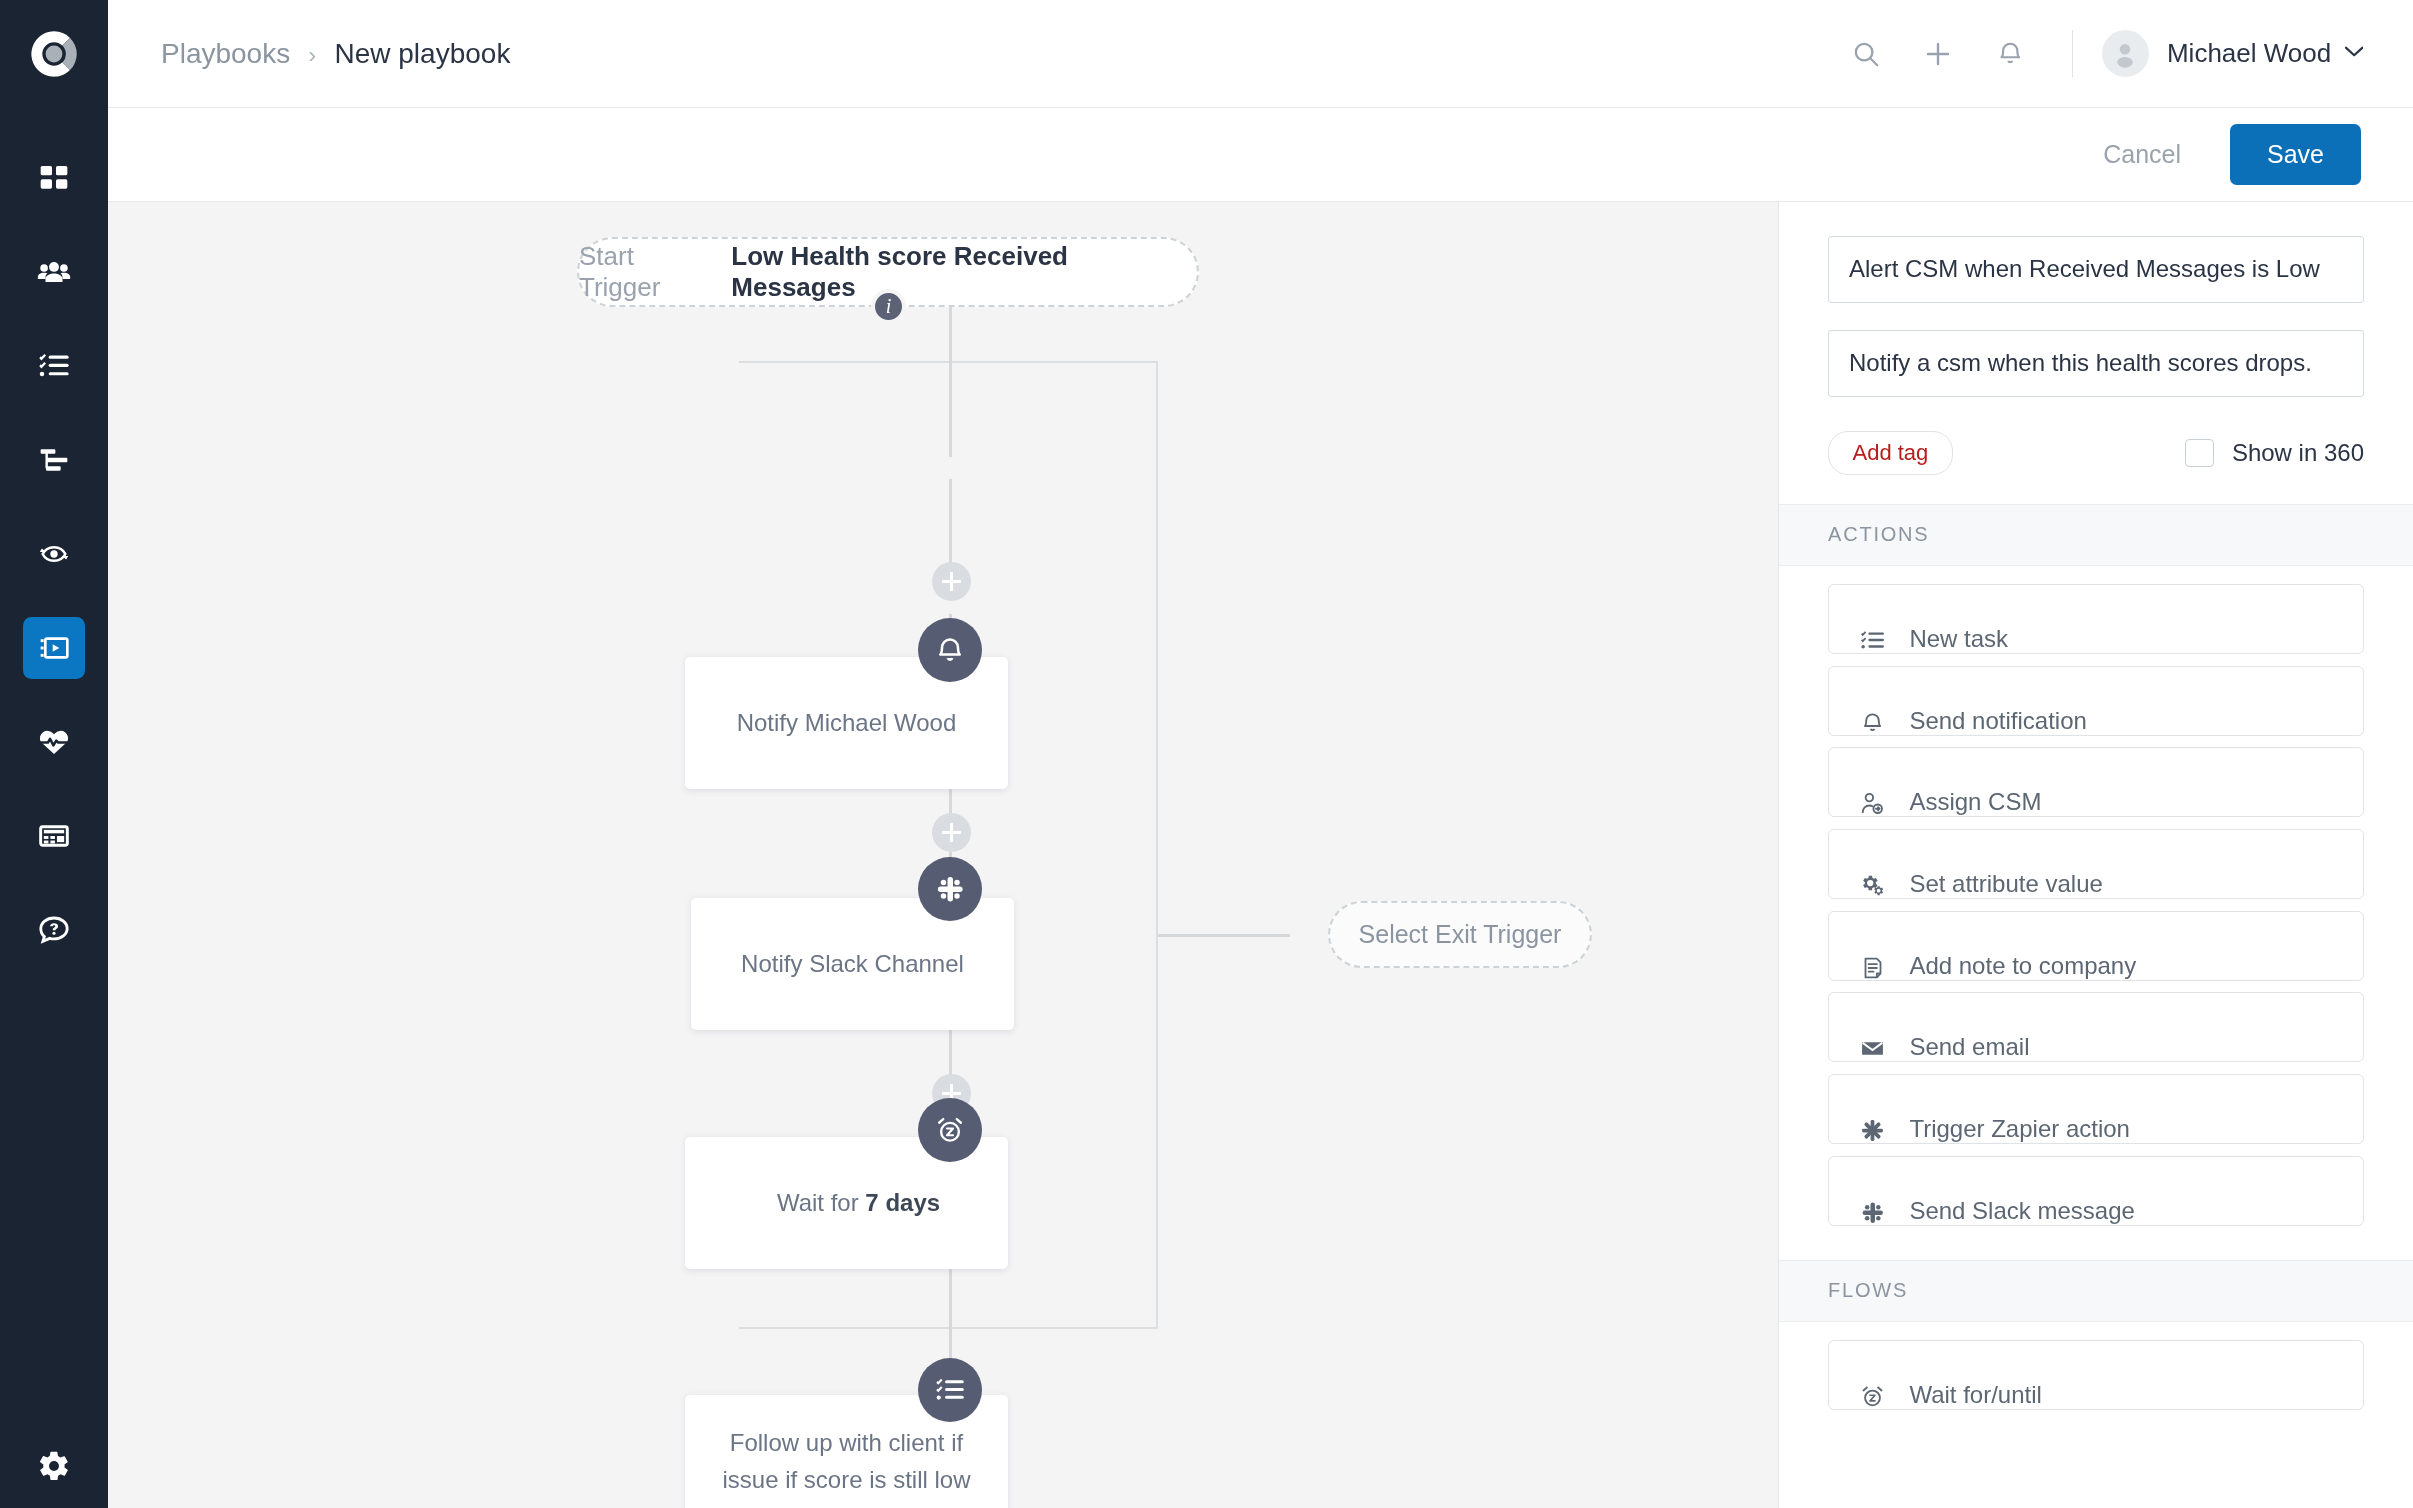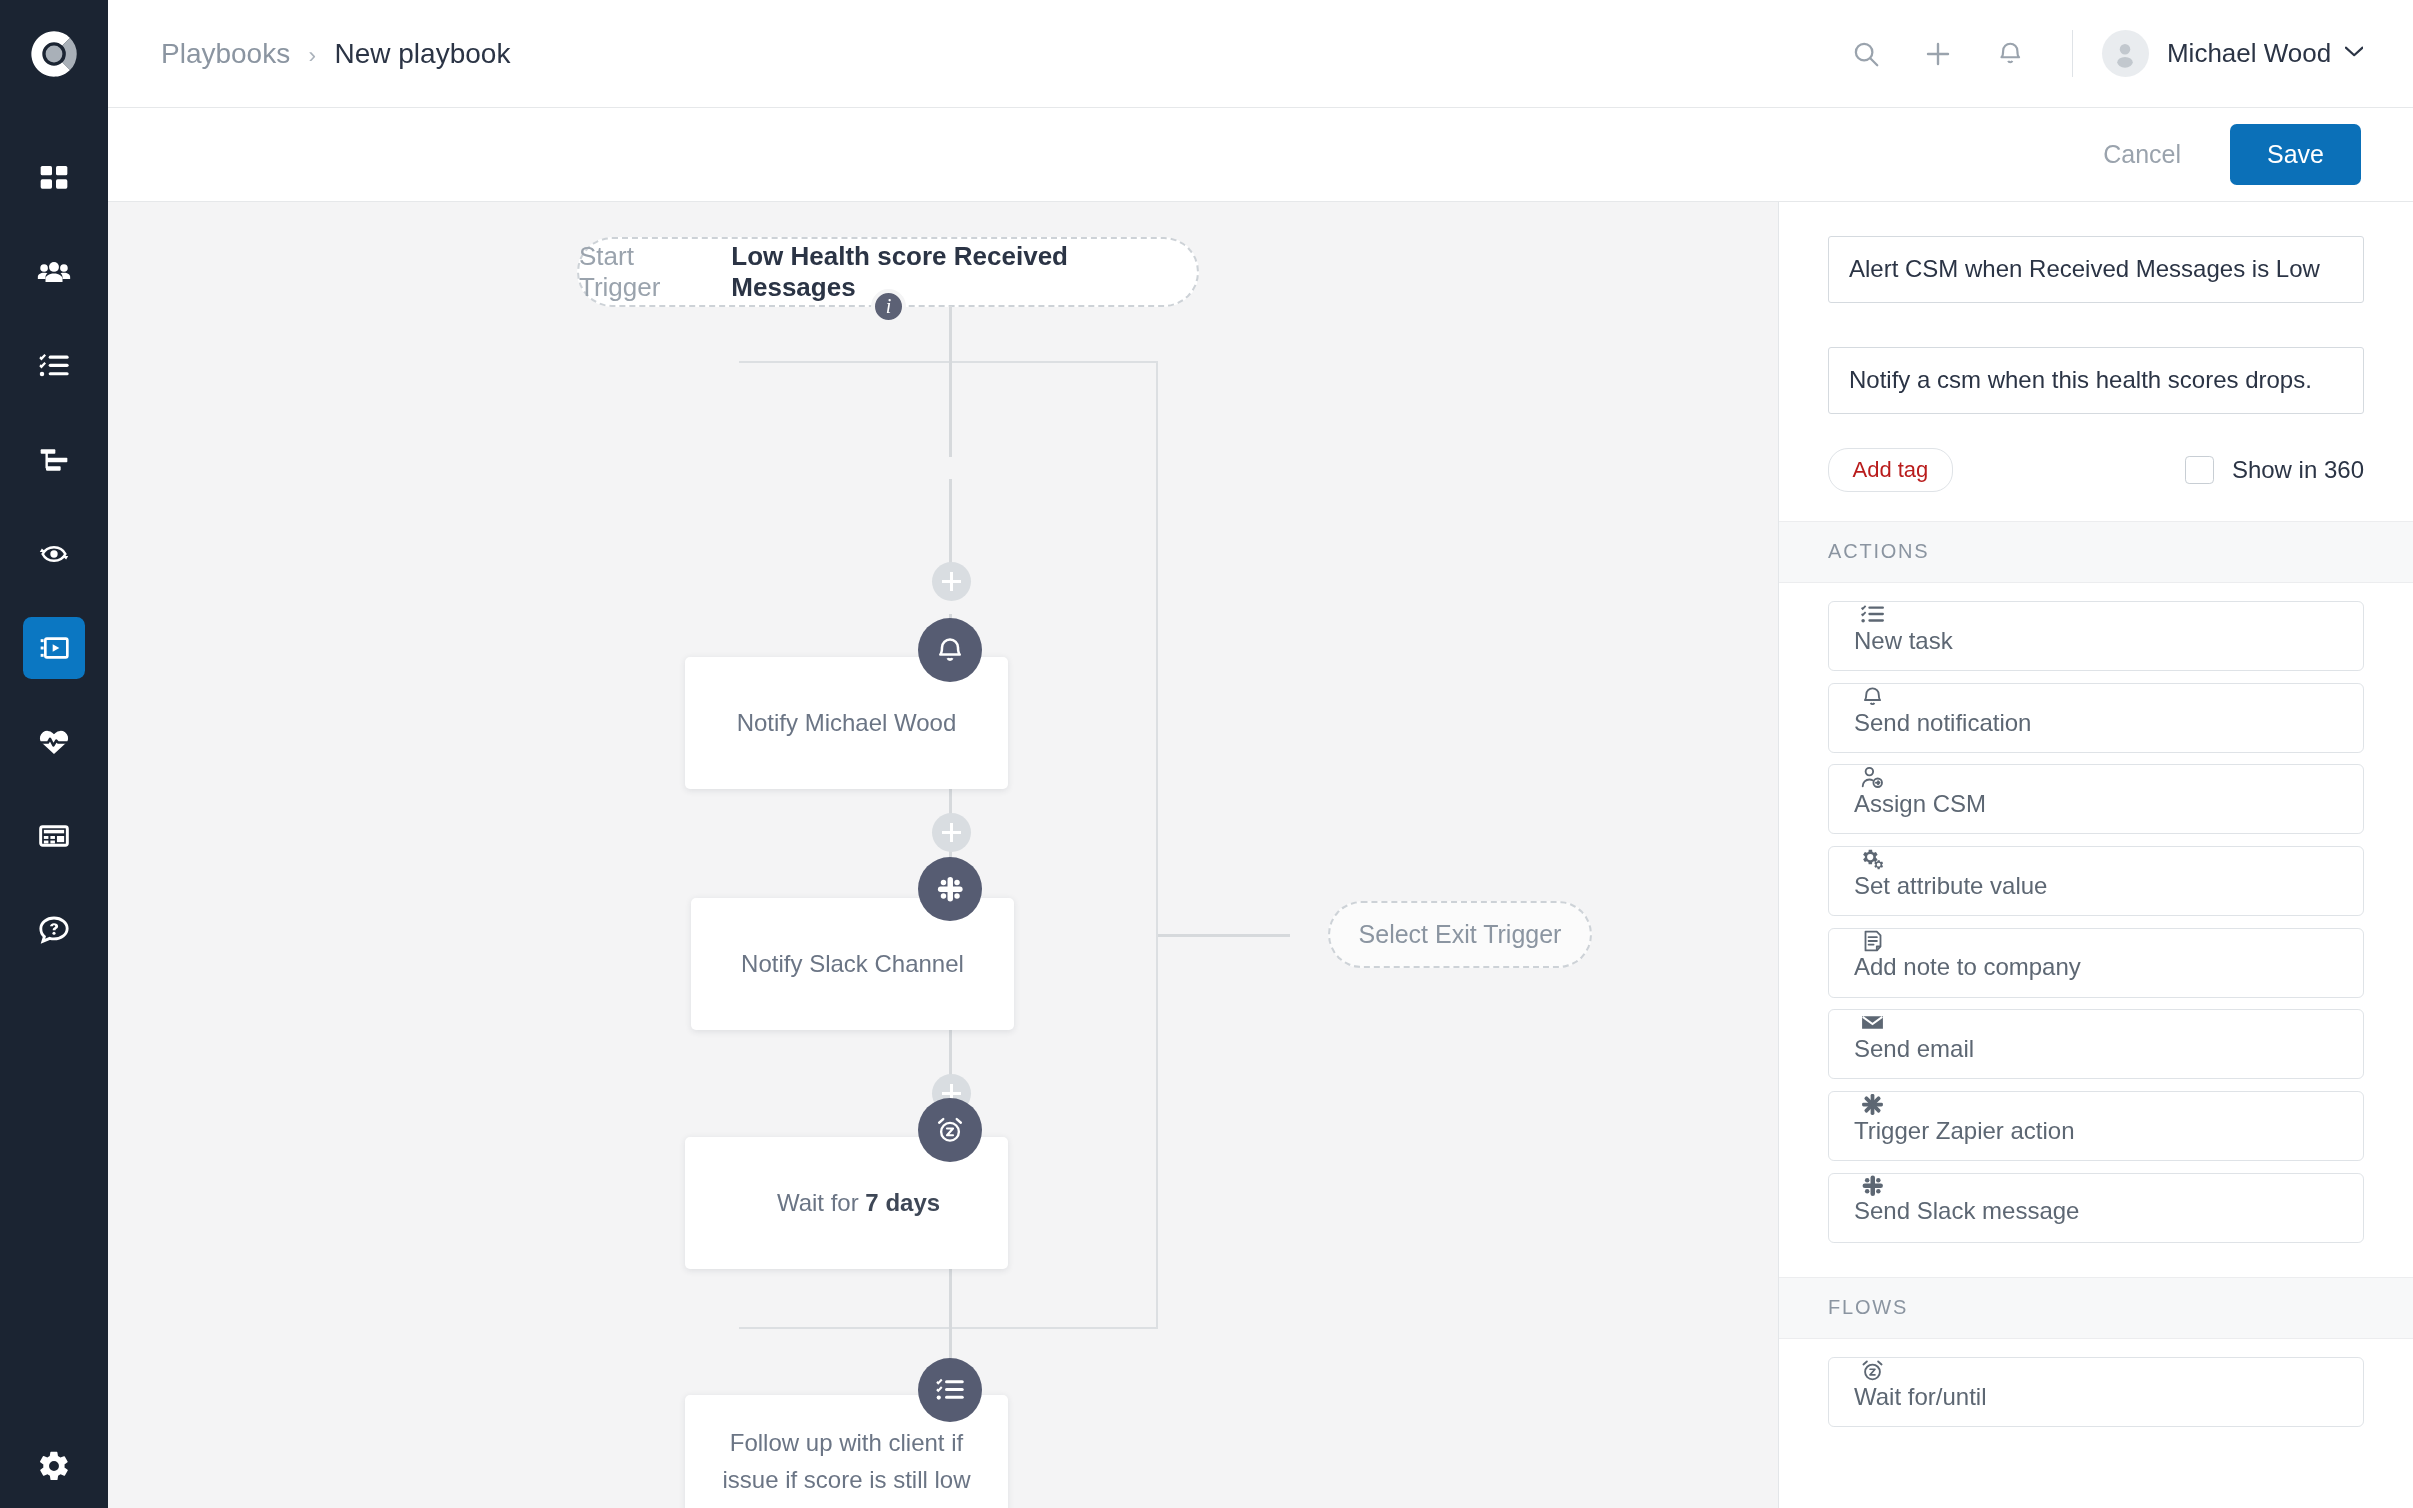--- a/index.html
+++ b/index.html
@@ -132,42 +132,42 @@
     position: absolute; left: 1778px; top: 202px;
     width: 635px; height: 1306px; background: #fff;
     border-left: 0.8px solid #e3e6e9; overflow: hidden;
   }
   .panel-top { padding: 34px 49px 28.5px 49px; }
   .field {
     width: 100%; border: 0.8px solid #d5dadf; border-radius: 3px;
     padding: 18.4px 20px; font-size: 24px; color: #2b3445;
     font-family: inherit; background: #fff; outline: none; display: block;
   }
-  .field + .field { margin-top: 44px; }
+  .field + .field { margin-top: 27px; }
   .tagrow { display: flex; align-items: center; justify-content: space-between; margin-top: 34px; }
   .addtag {
     border: 0.8px solid #dfe3e7; border-radius: 20px; padding: 8.4px 23.5px;
     font-size: 22px; color: #b91c1c; background: #fff; cursor: pointer; font-family: inherit;
   }
   .show360 { display: flex; align-items: center; }
   .checkbox {
     width: 28.5px; height: 28.5px; border: 1.7px solid #c8ced4; border-radius: 4.2px;
     background: #fff; cursor: pointer;
   }
   .show360 span { font-size: 24px; color: #2b3445; margin-left: 18.4px; }
 
   .section-head {
     background: #f7f8f9; border-top: 0.8px solid #ecedef; border-bottom: 0.8px solid #ecedef;
     padding: 18.4px 49px; font-size: 20px; letter-spacing: 1.8px; color: #8b95a1;
   }
   .opt-list { padding: 18.4px 49px 0 49px; }
   .opt {
     border: 0.8px solid #dfe3e7; border-radius: 5.9px; height: 70px;
-    display: flex; align-items: flex-start; padding: 0 25px;
-    margin-bottom: 11.7px; background: #fff; cursor: pointer; flex-direction: column;
+    display: flex; align-items: flex-end; padding: 0 25px;
+    margin-bottom: 11.7px; background: #fff; cursor: pointer;
   }
   .opt-ico { width: 37px; display: flex; align-items: center; justify-content: center; margin-right: 18.4px; }
   .opt-label { font-size: 24px; color: #5d6773; }
 </style>
 </head>
 <body>
 
 <div id="app">
 
   <div class="rail">

